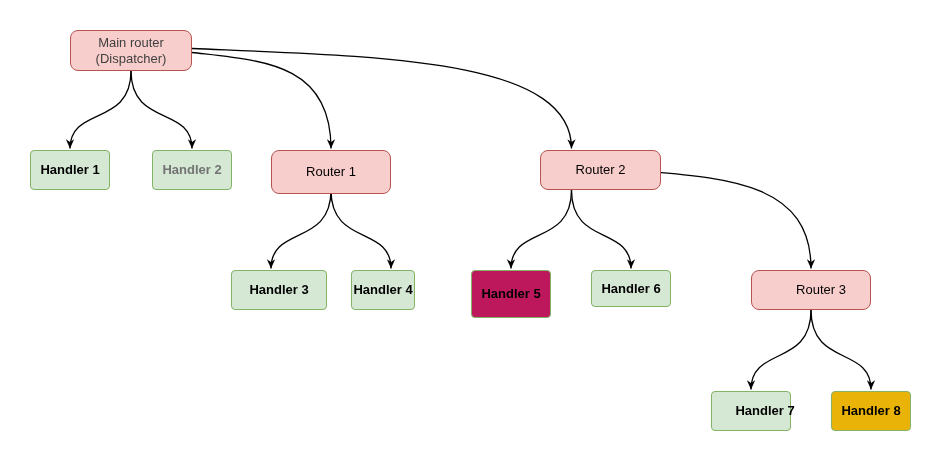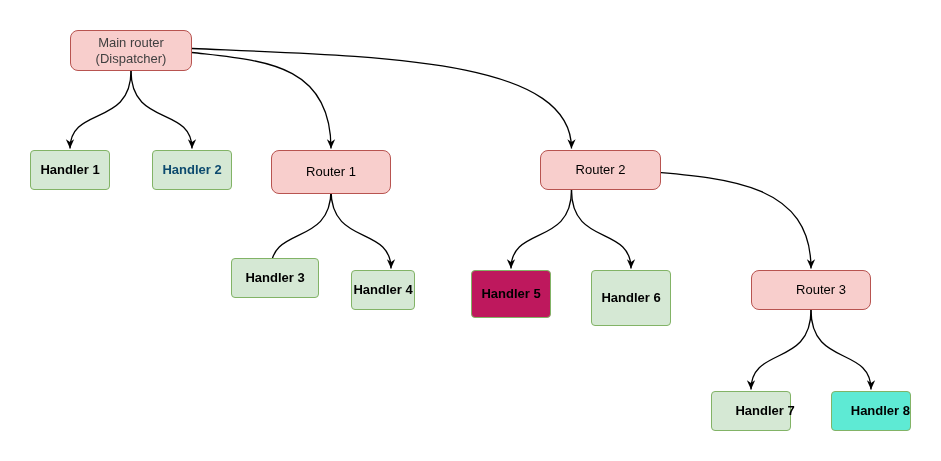--- a/index.html
+++ b/index.html
@@ -71,44 +71,44 @@
       </g>
   </svg>
   <div id="node-layer">
       <div class="node router" style="left: 70px; top: 30px; width: 122px; height: 41px; background: rgb(248, 206, 204); border: 1.3px solid rgb(184, 84, 80); color: #404040;">
         <span>Main router</span>
         <span>(Dispatcher)</span>
       </div>
       <div class="node handler" style="left: 30px; top: 150px; width: 80px; height: 40px; background: rgb(213, 232, 212); border: 1.3px solid rgb(130, 179, 102); color: rgb(0, 0, 0);">
         <span>Handler 1</span>
       </div>
-      <div class="node handler" style="left: 152px; top: 150px; width: 80px; height: 40px; background: rgb(213, 232, 212); border: 1.3px solid rgb(130, 179, 102); color: #0c4a6e;">
+      <div class="node handler" style="left: 152px; top: 150px; width: 80px; height: 40px; background: rgb(213, 232, 212); border: 1.3px solid rgb(130, 179, 102); color: #737373;">
         <span>Handler 2</span>
       </div>
       <div class="node router" style="left: 271px; top: 150px; width: 120px; height: 44px; background: rgb(248, 206, 204); border: 1.3px solid rgb(184, 84, 80); color: rgb(0, 0, 0);">
         <span>Router 1</span>
       </div>
       <div class="node router" style="left: 511px; top: 150px; width: 121px; height: 40px; background: rgb(248, 206, 204); border: 1.3px solid rgb(184, 84, 80); color: rgb(0, 0, 0); margin-left: 29px;">
         <span>Router 2</span>
       </div>
-      <div class="node handler" style="left: 231px; top: 258px; width: 88px; height: 40px; background: rgb(213, 232, 212); border: 1.3px solid rgb(130, 179, 102); color: rgb(0, 0, 0); justify-content: center;">
+      <div class="node handler" style="left: 231px; top: 270px; width: 96px; height: 40px; background: rgb(213, 232, 212); border: 1.3px solid rgb(130, 179, 102); color: rgb(0, 0, 0); justify-content: center;">
         <span>Handler 3</span>
       </div>
       <div class="node handler" style="left: 351px; top: 270px; width: 64px; height: 40px; background: rgb(213, 232, 212); border: 1.3px solid rgb(130, 179, 102); color: rgb(0, 0, 0);">
         <span>Handler 4</span>
       </div>
       <div class="node handler" style="left: 471px; top: 270px; width: 80px; height: 48px; background: #be185d; border: 1.3px solid rgb(130, 179, 102); color: rgb(0, 0, 0);">
         <span>Handler 5</span>
       </div>
-      <div class="node handler" style="left: 591px; top: 270px; width: 80px; height: 56px; background: rgb(213, 232, 212); border: 1.3px solid rgb(130, 179, 102); color: rgb(0, 0, 0);">
+      <div class="node handler" style="left: 591px; top: 270px; width: 80px; height: 37px; background: rgb(213, 232, 212); border: 1.3px solid rgb(130, 179, 102); color: rgb(0, 0, 0);">
         <span>Handler 6</span>
       </div>
       <div class="node router" style="left: 751px; top: 270px; width: 120px; height: 40px; background: rgb(248, 206, 204); border: 1.3px solid rgb(184, 84, 80); color: rgb(0, 0, 0); padding-left: 20px;">
         <span>Router 3</span>
       </div>
       <div class="node handler" style="left: 711px; top: 391px; width: 80px; height: 40px; background: rgb(213, 232, 212); border: 1.3px solid rgb(130, 179, 102); color: rgb(0, 0, 0); padding-left: 28px;">
         <span>Handler 7</span>
       </div>
-      <div class="node handler" style="left: 831px; top: 391px; width: 80px; height: 40px; background: #5eead4; border: 1.3px solid rgb(130, 179, 102); color: rgb(0, 0, 0); align-items: flex-end;">
+      <div class="node handler" style="left: 831px; top: 391px; width: 80px; height: 40px; background: #eab308; border: 1.3px solid rgb(130, 179, 102); color: rgb(0, 0, 0);">
         <span>Handler 8</span>
       </div>
     </div>
 </div>
 
 </body></html>

